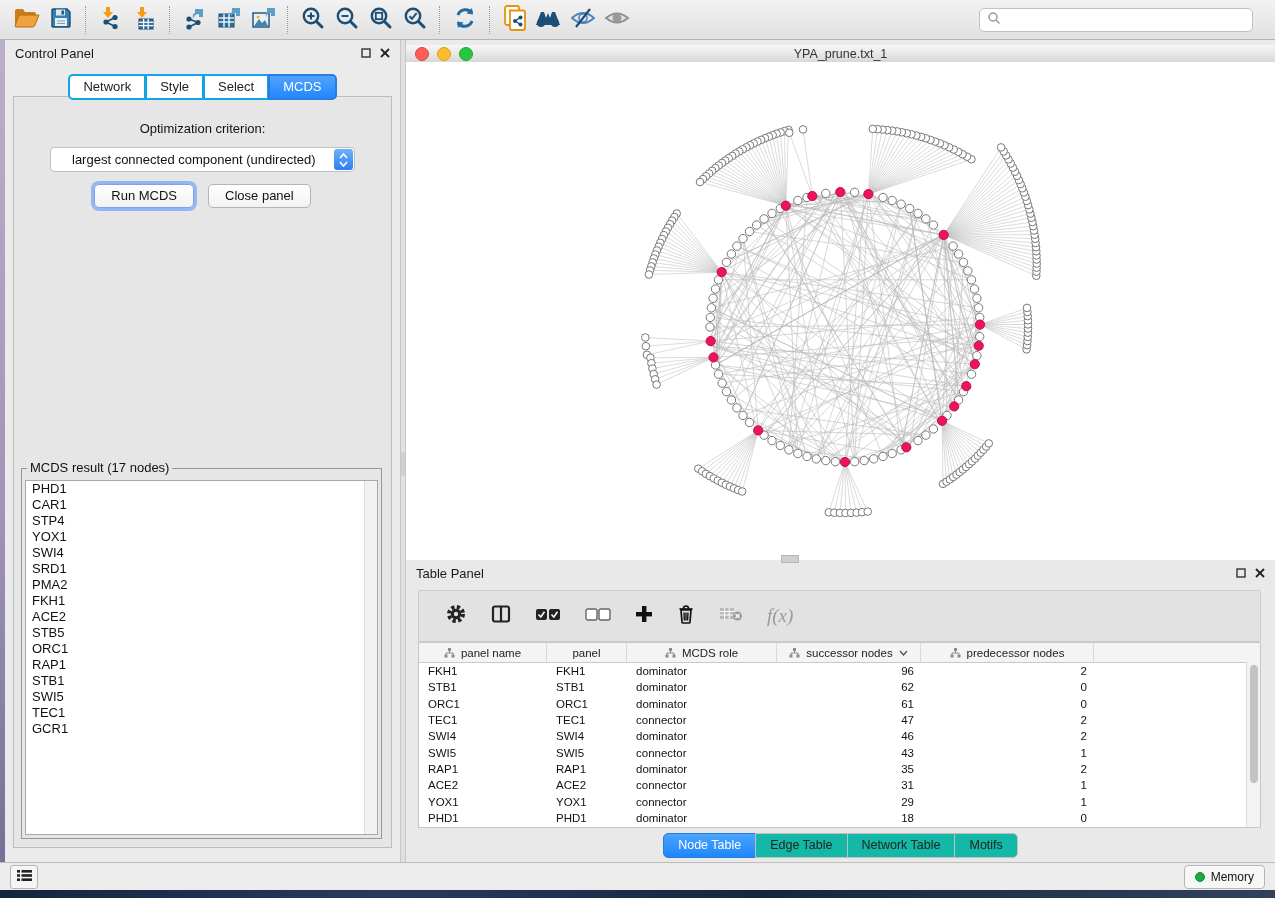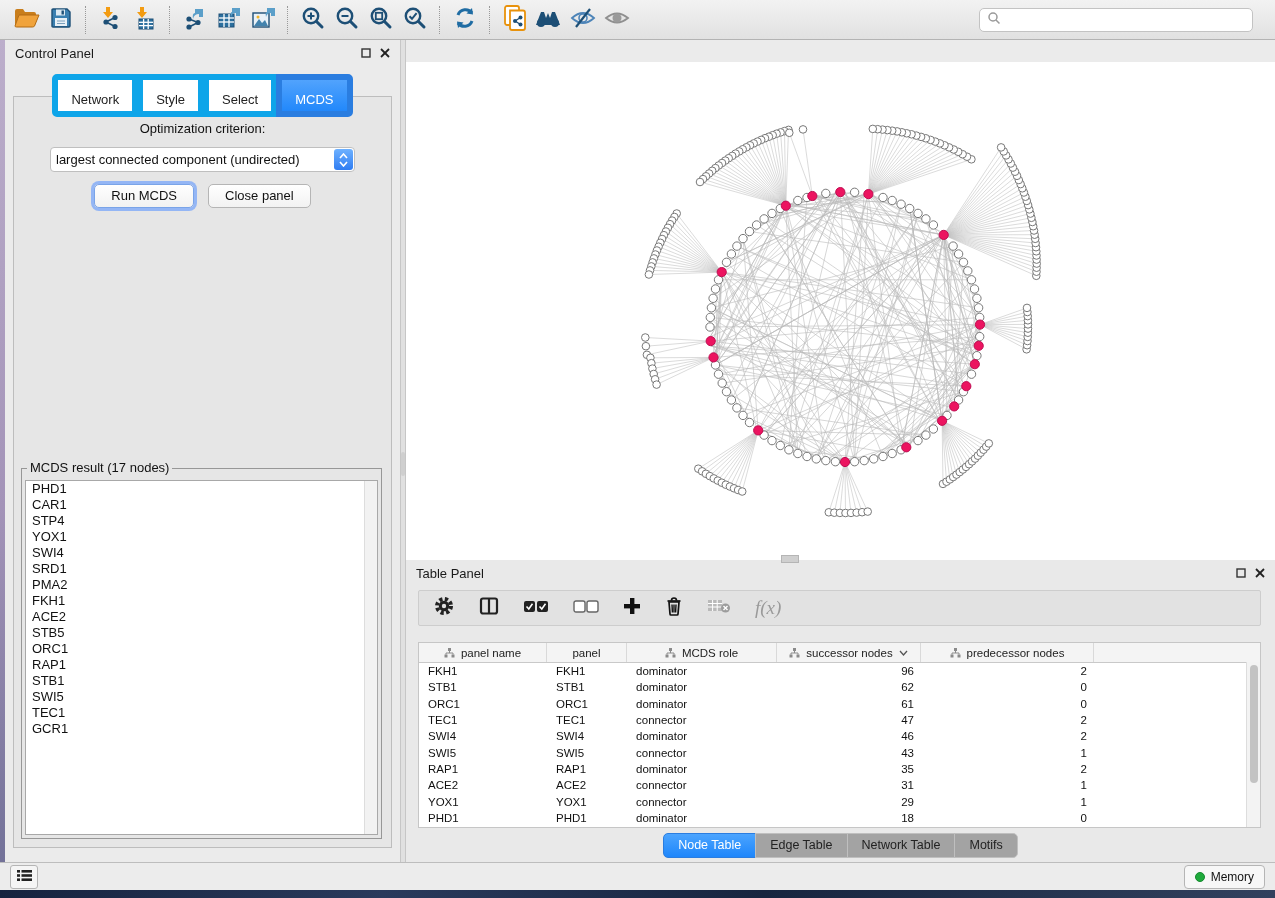--- a/index.html
+++ b/index.html
@@ -17,29 +17,29 @@
   .tbtn{width:34px;height:32px;display:flex;align-items:center;justify-content:center;flex:0 0 auto;}
   .tb-sep{width:1px;height:28px;border-left:1px dotted #999;margin:0 7px;flex:0 0 auto;}
   .searchbox{margin-left:auto;margin-right:12px;width:274px;height:24px;background:#fff;
     border:1px solid #c3c3c3;border-radius:5px;display:flex;align-items:center;padding:0 7px;box-sizing:border-box;}
   .searchbox input{border:none;outline:none;flex:1;font-size:12px;font-family:inherit;background:transparent;margin-left:6px;}
   
   .cpanel{position:absolute;left:5px;top:40px;width:395px;bottom:36px;background:#ebebeb;}
   .panel-titlerow{height:26px;display:flex;align-items:center;padding:0 10px;font-size:13px;color:#1a1a1a;}
   .win-ctrls{margin-left:auto;display:flex;gap:9px;align-items:center;}
   .cp-tabs{position:absolute;left:0;right:0;top:34px;display:flex;justify-content:center;z-index:2;}
-  .cp-tab{font-size:13px;color:#222;background:#fff;border:6px solid #0ea5e9;padding:12px 13px 4px;margin-left:-1px;cursor:default;}
+  .cp-tab{font-size:13px;color:#222;background:#fff;border:2px solid #0ea5e9;padding:3px 13px 4px;margin-left:-1px;cursor:default;}
   .cp-tab:first-child{border-radius:5px 0 0 5px;margin-left:0;}
   .cp-tab:last-child{border-radius:0 5px 5px 0;}
   .cp-tab.active{background:linear-gradient(#51a3fd,#2288fb);border-color:#2a7de0;color:#fff;}
   .cp-content{position:absolute;left:8px;right:8px;top:56px;bottom:14px;background:#e6e6e6;border:1px solid #bdbdbd;}
   .opt-label{text-align:center;font-size:13px;color:#111;margin-top:24px;}
   .opt-select{margin:11px 36px 0;height:23px;background:#fff;border:1px solid #bfbfbf;border-radius:4px;
     display:flex;align-items:center;overflow:hidden;}
-  .opt-select .val{flex:1;font-size:13px;color:#111;padding-left:5px;white-space:nowrap;}
+  .opt-select .val{flex:1;font-size:13px;color:#111;padding-left:21px;white-space:nowrap;}
   .stepper{width:19px;align-self:stretch;background:linear-gradient(#6eb1ff,#2f7df2);border-radius:3px;margin:1px;
     display:flex;flex-direction:column;align-items:center;justify-content:center;gap:2px;}
   .btn-row{display:flex;justify-content:center;gap:14px;margin-top:12px;}
   .mac-btn{font-size:13px;color:#111;background:linear-gradient(#fff,#f2f2f2);border:1px solid #b5b5b5;
     border-radius:5px;padding:3px 16px 4px;font-family:inherit;}
   .mac-btn.focused{box-shadow:0 0 0 3px rgba(120,165,250,.75);border-color:#7aa4e8;}
   .result-group{position:absolute;left:7px;right:9px;top:371px;bottom:8px;border:1px solid #979797;}
   .result-legend{position:absolute;top:-9px;left:5px;background:#e6e6e6;padding:0 3px;font-size:13px;color:#111;}
   .result-list{position:absolute;left:3px;right:3px;top:11px;bottom:3px;background:#fff;border:1px solid #a8a8a8;overflow:hidden;}
   .result-scroll{position:absolute;top:0;bottom:0;right:0;width:12px;background:#f2f2f2;border-left:1px solid #ddd;}
@@ -51,35 +51,35 @@
   .netwin{position:absolute;left:406px;right:0;top:45px;height:515px;}
   .net-titlebar{height:17px;background:linear-gradient(#f7f7f7,#d8d8d8);border-bottom:1px solid #aeaeae;
     display:flex;align-items:center;position:relative;}
   .lights{display:flex;gap:8px;margin-left:9px;}
   .light{width:12px;height:12px;border-radius:50%;}
   .net-title{position:absolute;left:0;right:0;text-align:center;font-size:12.5px;color:#333;}
   .net-canvas{position:absolute;left:0;right:0;top:17px;bottom:0;background:#fff;}
   .hsplit-handle{position:absolute;left:375px;bottom:-3px;width:16px;height:6px;background:#cfcfcf;border:1px solid #b5b5b5;z-index:3;}
   
   .tpanel{position:absolute;left:406px;right:0;top:560px;height:302px;background:#e9e9e9;}
-  .t-toolbar{position:absolute;left:12px;right:14px;top:30px;height:36px;background:#e2e2e2;
-    border:1px solid #cdcdcd;border-radius:2px;display:flex;align-items:center;gap:24px;padding-left:14px;box-sizing:border-box;text-align:right;}
+  .t-toolbar{position:absolute;left:12px;right:14px;top:30px;height:52px;background:#e2e2e2;
+    border:1px solid #cdcdcd;border-radius:2px;display:flex;align-items:center;gap:24px;padding-left:26px;box-sizing:border-box;text-align:right;}
   .fx{font-family:"Liberation Serif",serif;font-style:italic;font-size:19px;color:#9a9a9a;}
   .ttable{position:absolute;left:12px;right:14px;top:82px;bottom:34px;background:#fff;border:1px solid #c6c6c6;overflow:hidden;}
   .thead{display:flex;height:19px;background:#f4f4f4;border-bottom:1px solid #c9c9c9;}
   .th{display:flex;align-items:center;justify-content:center;gap:6px;font-size:11.5px;color:#222;
     border-right:1px solid #d9d9d9;box-sizing:border-box;}
   .trow{display:flex;height:16.3px;align-items:center;}
   .td{font-size:11.5px;color:#111;box-sizing:border-box;white-space:nowrap;overflow:hidden;}
   .td.left{padding-left:9px;text-align:left;}
   .td.right{padding-right:7px;text-align:right;}
   .t-scroll{position:absolute;right:0;top:19px;bottom:0;width:13px;background:#f3f3f3;border-left:1px solid #ddd;}
   .t-thumb{position:absolute;right:2px;top:3px;width:8px;height:118px;background:#c3c3c3;border-radius:4px;}
   .t-tabs{position:absolute;left:0;right:0;bottom:2px;height:30px;display:flex;justify-content:center;align-items:center;}
-  .t-tab{font-size:12.5px;color:#222;background:#a3a3a3;border:1px solid #bfbfbf;padding:4px 14px 5px;margin-left:-1px;}
+  .t-tab{font-size:12.5px;color:#222;background:#14b8a6;border:1px solid #bfbfbf;padding:4px 14px 5px;margin-left:-1px;}
   .t-tab:first-child{border-radius:5px 0 0 5px;margin-left:0;}
   .t-tab:last-child{border-radius:0 5px 5px 0;}
   .t-tab.active{background:linear-gradient(#4ba4fe,#1e86fb);border-color:#2a7de0;color:#fff;}
   
   .statusbar{position:absolute;left:0;right:0;bottom:8px;height:28px;background:#ececec;border-top:1px solid #bdbdbd;
     display:flex;align-items:center;padding:0 10px;box-sizing:border-box;}
   .sb-btn{width:26px;height:22px;background:#f5f5f5;border:1px solid #b5b5b5;border-radius:3px;
     display:flex;align-items:center;justify-content:center;}
   .mem-btn{margin-left:auto;height:22px;background:#f7f7f7;border:1px solid #b5b5b5;border-radius:4px;
     display:flex;align-items:center;gap:6px;padding:0 10px;font-size:12px;color:#111;}
@@ -307,20 +307,28 @@
           </div>
       </div>
     </div>
   </div>
 
   <div class="vsplit">
       <div class="vsplit-handle"></div>
     </div>
 
   <div class="netwin">
+    <div class="net-titlebar">
+      <span class="net-title">YPA_prune.txt_1</span>
+      <span class="lights">
+        <span class="light" style="background:#ff5e57;border:0.5px solid #d84840;"></span>
+        <span class="light" style="background:#fdbc2e;border:0.5px solid #d99e1b;"></span>
+        <span class="light" style="background:#29c73f;border:0.5px solid #1da82f;"></span>
+      </span>
+    </div>
     <div class="net-canvas">
       <svg id="net-svg" width="869" height="498" viewBox="0 0 869 498">
           <g stroke="#b4b4b4" stroke-width="0.6" opacity="0.9">
             <line x1="379.8" y1="143.7" x2="573.7" y2="255.4"></line>
             <line x1="379.8" y1="143.7" x2="565.5" y2="217.8"></line>
             <line x1="379.8" y1="143.7" x2="570.9" y2="293.7"></line>
             <line x1="379.8" y1="143.7" x2="391.8" y2="391.5"></line>
             <line x1="379.8" y1="143.7" x2="304.3" y2="274.6"></line>
             <line x1="379.8" y1="143.7" x2="330.9" y2="184.1"></line>
             <line x1="379.8" y1="143.7" x2="307.1" y2="236.3"></line>

